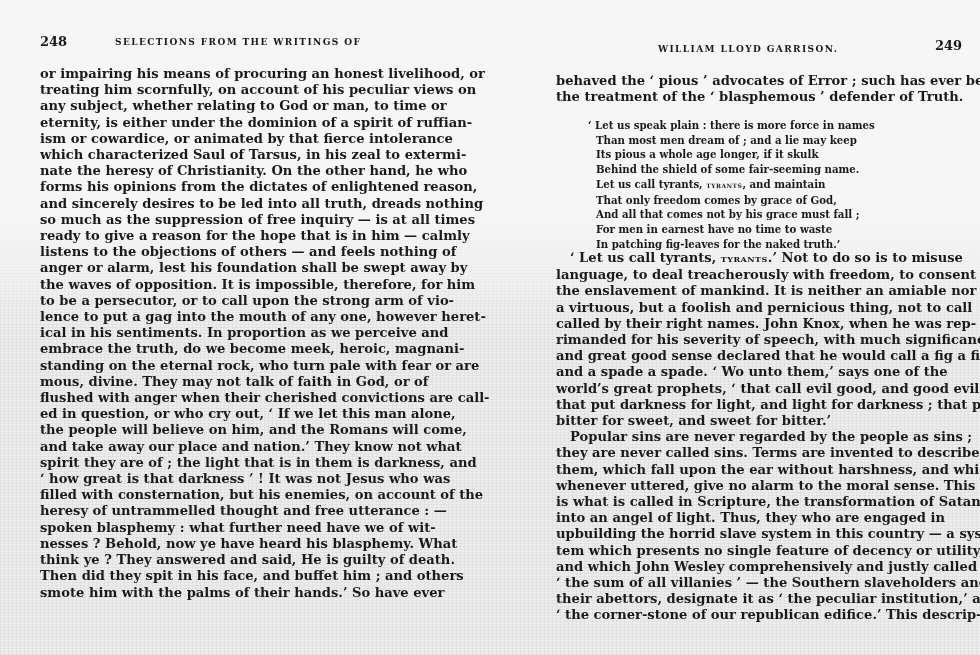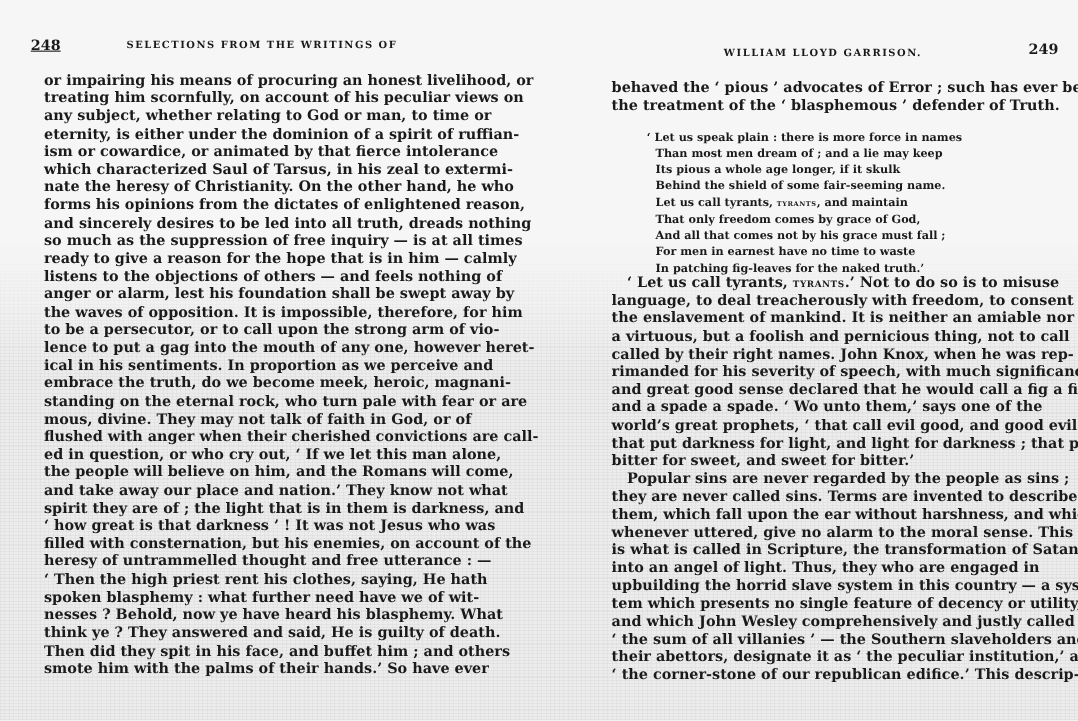--- a/index.html
+++ b/index.html
@@ -22,21 +22,21 @@
   .page { position: absolute; top: 0; }
   .page-left { left: 0; width: 490px; }
   .page-right { left: 490px; width: 490px; }
   .running-head {
     position: absolute; top: 37px; font-size: 9px; letter-spacing: 1.4px;
     font-weight: bold; text-transform: uppercase; white-space: nowrap;
   }
   .page-number {
     position: absolute; top: 34px; font-size: 13px; font-weight: bold;
   }
-  .page-left .page-number { left: 28px; text-decoration: underline; }
+  .page-left .page-number { left: 40px; }
   .page-left .running-head { left: 115px; }
   .page-right .running-head { left: 168px; top: 44px; }
   .page-right .page-number { left: 445px; top: 38px; }
 
   .body-text {
     position: absolute; font-size: 13.1px; line-height: 16.2px;
     font-weight: bold;
   }
   .page-left .body-text { left: 40px; top: 66px; width: 380px; }
   .page-right .body-text { left: 66px; top: 73px; width: 375px; }
@@ -84,21 +84,20 @@
     <span class="line">standing on the eternal rock, who turn pale with fear or are</span>
     <span class="line">mous, divine.   They may not talk of faith in God, or of</span>
     <span class="line">flushed with anger when their cherished convictions are call-</span>
     <span class="line">ed in question, or who cry out, ‘ If we let this man alone,</span>
     <span class="line">the people will believe on him, and the Romans will come,</span>
     <span class="line">and take away our place and nation.’   They know not what</span>
     <span class="line">spirit they are of ; the light that is in them is darkness, and</span>
     <span class="line">‘ how great is that darkness ’ !   It was not Jesus who was</span>
     <span class="line">filled with consternation, but his enemies, on account of the</span>
     <span class="line">heresy of untrammelled thought and free utterance : —</span>
-    <span class="line">‘ Then the high priest rent his clothes, saying, He hath</span>
     <span class="line">spoken blasphemy : what further need have we of wit-</span>
     <span class="line">nesses ?   Behold, now ye have heard his blasphemy.   What</span>
     <span class="line">think ye ?   They answered and said, He is guilty of death.</span>
     <span class="line">Then did they spit in his face, and buffet him ; and others</span>
     <span class="line">smote him with the palms of their hands.’   So have ever</span>
   </div>
 </div>
 
 <div class="page page-right">
   <div class="running-head">WILLIAM LLOYD GARRISON.</div>

